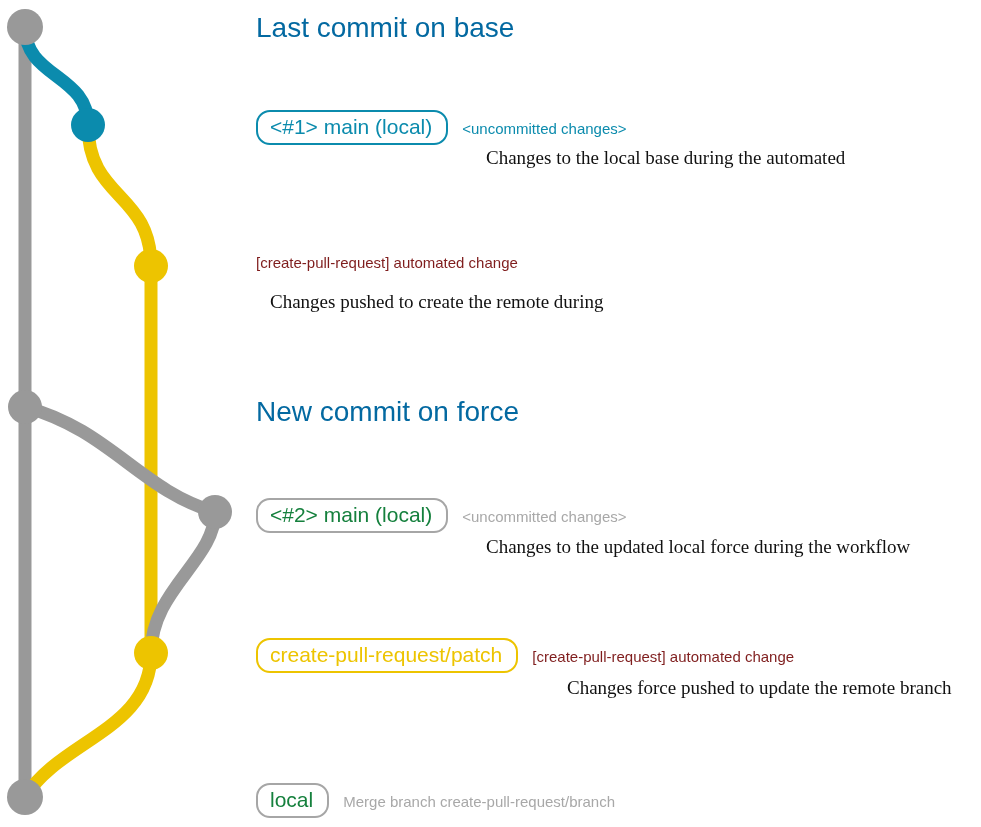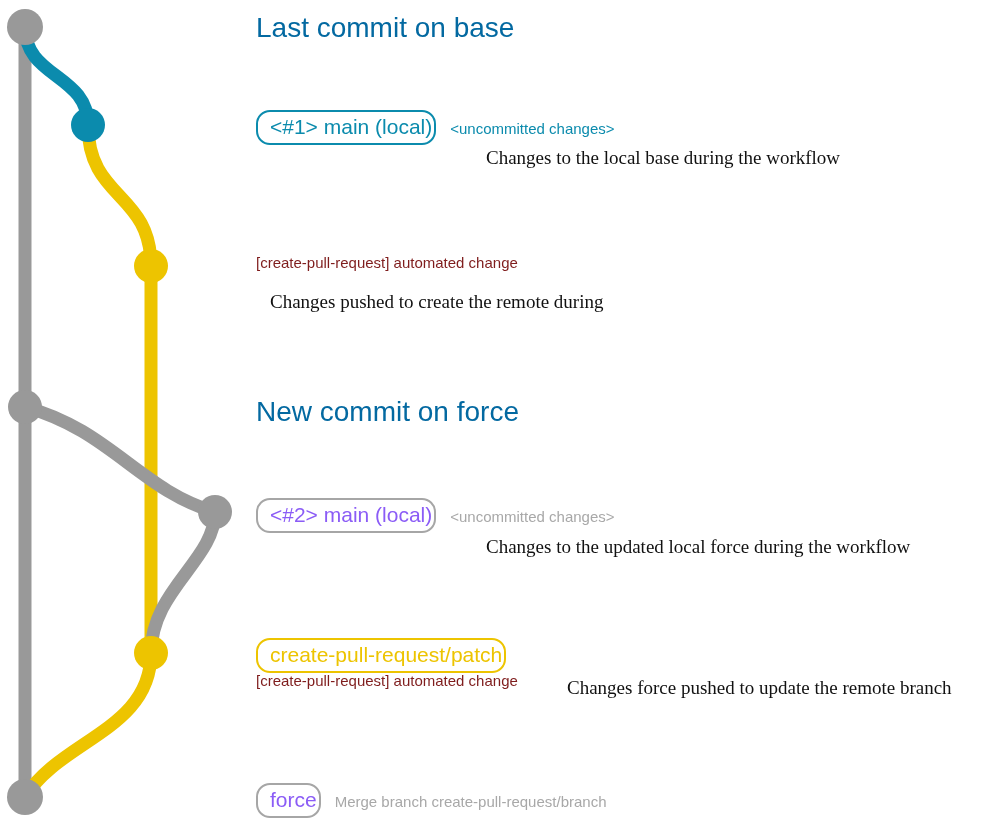--- a/index.html
+++ b/index.html
@@ -25,29 +25,29 @@
   .row {
     position: absolute;
     display: flex;
     align-items: baseline;
     white-space: nowrap;
   }
   .ref-chip {
     display: inline-block;
     border: 2px solid #1d4ed8;
     border-radius: 14px;
-    padding: 4px 2px 6px 12px;
+    padding: 4px 14px 6px 12px;
     font-size: 21px;
     line-height: 1;
     color: #999999;
     background: transparent;
   }
   .ref-chip.blue  { border-color: #0b8bad; color: #0b8bad; }
   .ref-chip.yellow{ border-color: #edc400; color: #edc400; }
-  .ref-chip.gray  { border-color: #a6a6a6; color: #8b5cf6; text-align: center; }
+  .ref-chip.gray  { border-color: #a6a6a6; color: #15803d; text-align: center; }
 
   .subject {
     font-size: 15px;
     line-height: 1;
     color: #999999;
   }
   .subject.blue   { color: #0b8bad; }
   .subject.yellow { color: #7f1d1d; }
   .subject.gray   { color: #a8a8a8; }
 
@@ -96,40 +96,40 @@
   <circle cx="25" cy="797" r="18" fill="#999999"></circle>
 </svg>
 
 <div class="plain-row" style="left:256px; top:14px;">Last commit on base</div>
 
 <div class="row" style="left:256px; top:110px;">
   <span class="ref-chip blue">&lt;#1&gt; main (local)</span>
   <span class="chip-gap"></span>
   <span class="subject blue">&lt;uncommitted changes&gt;</span>
 </div>
-<div class="note" style="left:486px; top:148px;">Changes to the local base during the workflow</div>
+<div class="note" style="left:486px; top:148px;">Changes to the local base during the automated</div>
 
 <div class="row" style="left:256px; top:255px;">
   <span class="subject yellow">[create-pull-request] automated change</span>
 </div>
 <div class="note" style="left:270px; top:292px;">Changes pushed to create the remote during</div>
 
 <div class="plain-row" style="left:256px; top:398px;">New commit on force</div>
 
 <div class="row" style="left:256px; top:498px;">
   <span class="ref-chip gray">&lt;#2&gt; main (local)</span>
   <span class="chip-gap"></span>
   <span class="subject gray">&lt;uncommitted changes&gt;</span>
 </div>
 <div class="note" style="left:486px; top:537px;">Changes to the updated local force during the workflow</div>
 
-<div class="row" style="left:256px; top:638px;flex-direction:column;">
+<div class="row" style="left:256px; top:638px;">
   <span class="ref-chip yellow">create-pull-request/patch</span>
   <span class="chip-gap"></span>
   <span class="subject yellow">[create-pull-request] automated change</span>
 </div>
 <div class="note" style="left:567px; top:678px;">Changes force pushed to update the remote branch</div>
 
 <div class="row" style="left:256px; top:783px;">
-  <span class="ref-chip gray">force</span>
+  <span class="ref-chip gray">local</span>
   <span class="chip-gap"></span>
   <span class="subject gray">Merge branch create-pull-request/branch</span>
 </div>
 
 </body></html>

